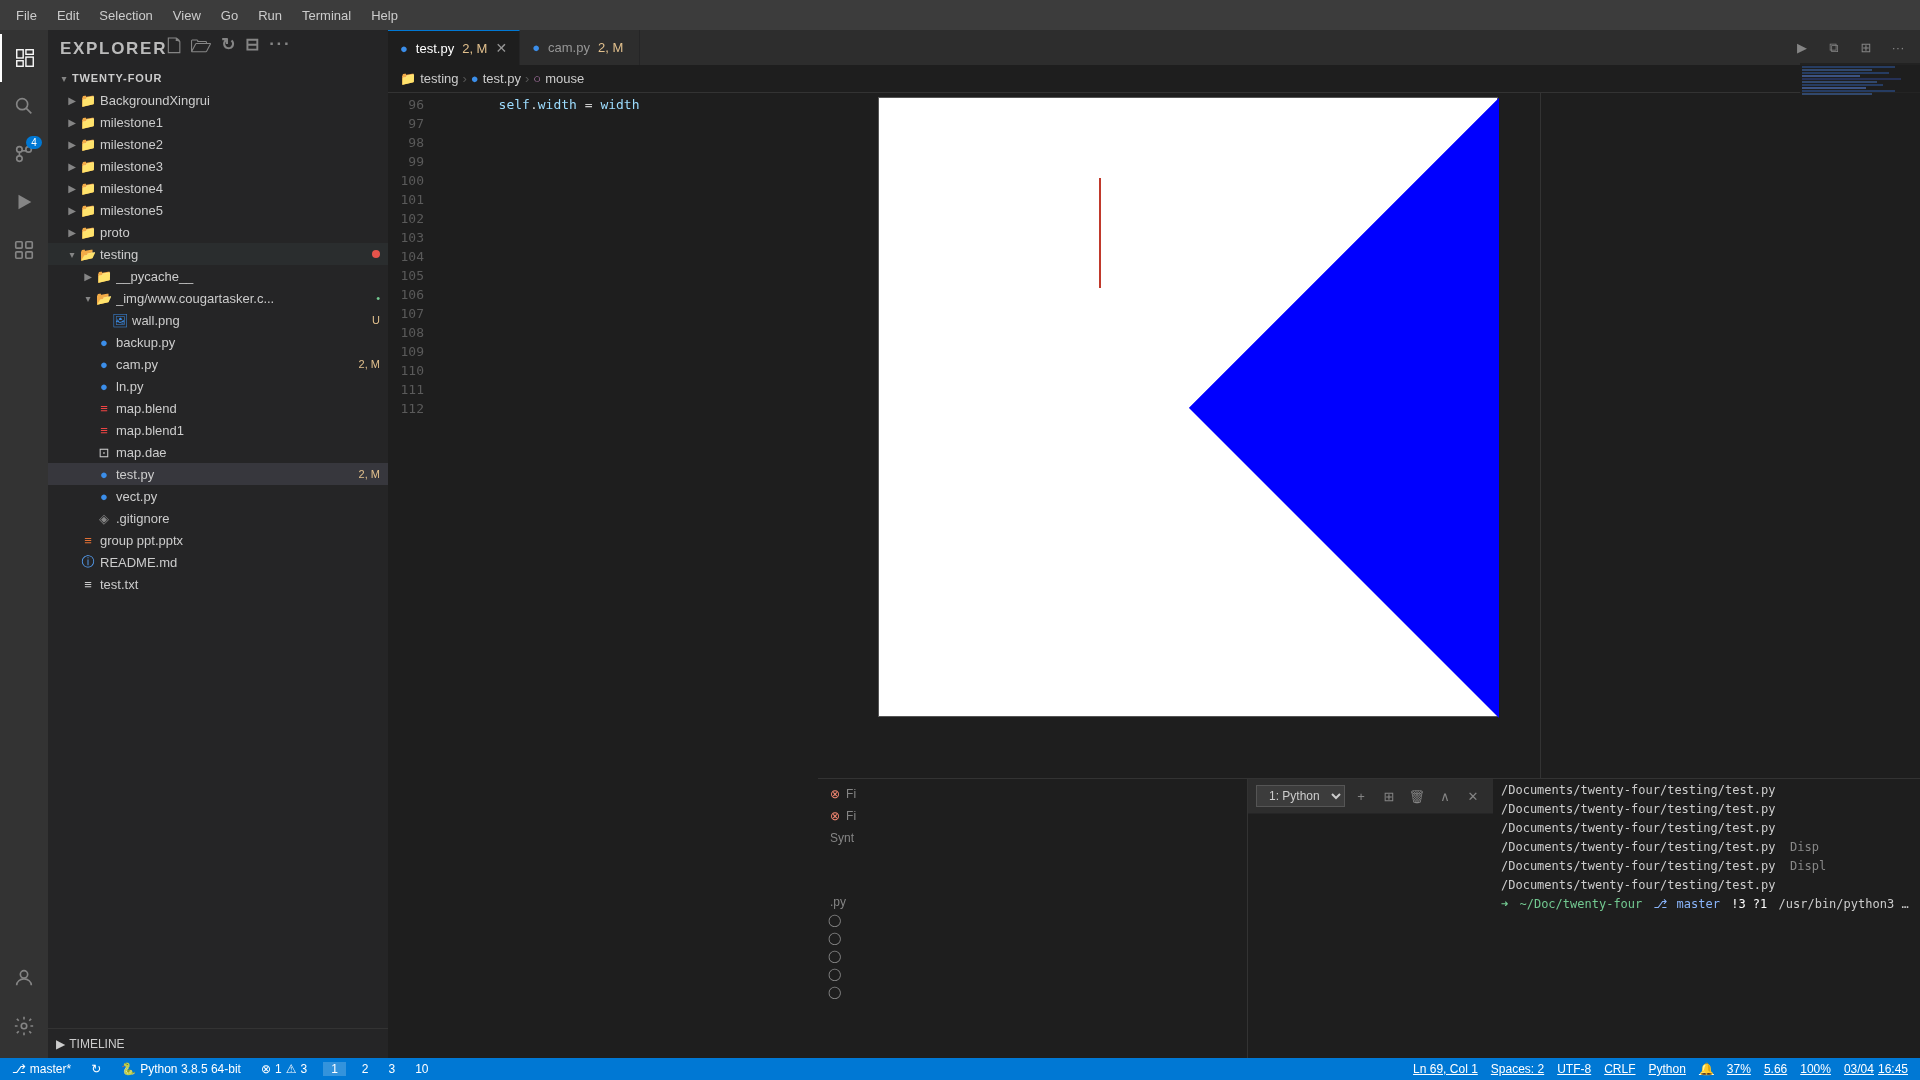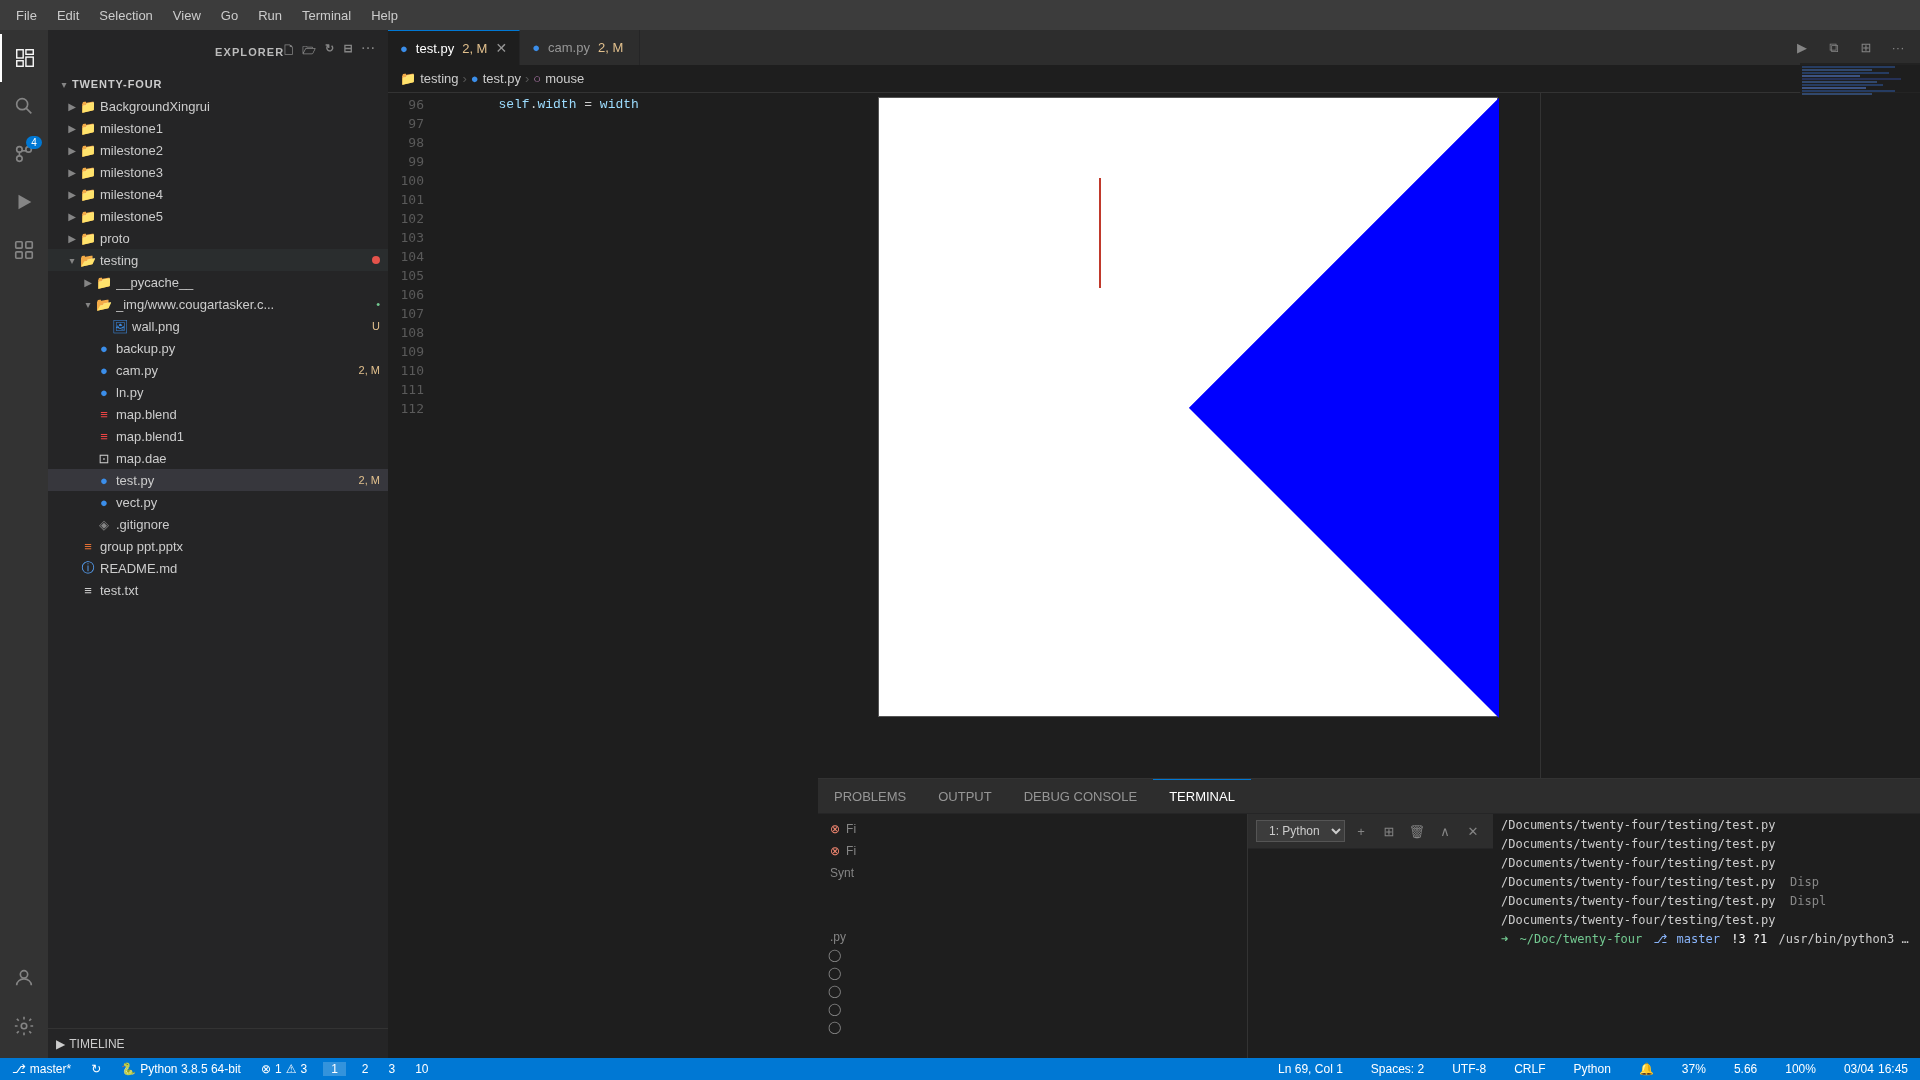--- a/index.html
+++ b/index.html
@@ -14,21 +14,21 @@
 
     
     .activity-bar { width: 48px; background: #333333; display: flex; flex-direction: column; align-items: center; padding-top: 4px; flex-shrink: 0; }
     .activity-icon { width: 48px; height: 48px; display: flex; align-items: center; justify-content: center; cursor: pointer; color: #858585; font-size: 22px; position: relative; }
     .activity-icon.active { color: #ffffff; border-left: 2px solid #ffffff; }
     .badge { position: absolute; top: 6px; right: 6px; background: #0078d4; color: white; border-radius: 10px; font-size: 10px; padding: 1px 4px; min-width: 16px; text-align: center; }
     .activity-bar-bottom { margin-top: auto; padding-bottom: 8px; }
 
     
     .sidebar { width: 340px; background: #252526; display: flex; flex-direction: column; flex-shrink: 0; overflow: hidden; }
-    .sidebar-header { padding: 12px 12px; font-size: 11px; font-weight: 700; letter-spacing: 0.1em; color: #bbbbbb; text-transform: uppercase; display: flex; justify-content: flex-end; align-items: center; }
+    .sidebar-header { padding: 4px 12px; font-size: 17px; font-weight: 700; letter-spacing: 0.1em; color: #bbbbbb; text-transform: uppercase; display: flex; justify-content: flex-start; align-items: center; }
     .sidebar-header-icons { display: flex; gap: 8px; color: #858585; }
     .sidebar-content { flex: 1; overflow-y: auto; }
     .sidebar-content::-webkit-scrollbar { width: 6px; }
     .sidebar-content::-webkit-scrollbar-thumb { background: #555; }
 
     .tree-item { display: flex; align-items: center; height: 22px; padding-left: 0; cursor: pointer; font-size: 13px; white-space: nowrap; overflow: hidden; }
     .tree-item.active { background: #37373d; }
     .tree-item .arrow { width: 16px; flex-shrink: 0; text-align: center; color: #858585; font-size: 10px; }
     .tree-item .file-icon { width: 16px; flex-shrink: 0; margin-right: 4px; text-align: center; }
     .tree-item .label { flex: 1; overflow: hidden; text-overflow: ellipsis; }
@@ -61,42 +61,42 @@
     
     .editor-content { flex: 1; display: flex; overflow: hidden; }
 
     
     .left-panel { width: 430px; display: flex; flex-direction: column; flex-shrink: 0; background: #eab308; overflow: hidden; }
 
     
     .code-area { flex: 1; display: flex; overflow: hidden; }
     .line-numbers { width: 44px; background: #1e1e1e; color: #5a5a5a; font-family: 'Consolas', monospace; font-size: 13px; line-height: 19px; text-align: right; padding: 0 8px 0 0; user-select: none; overflow: hidden; flex-shrink: 0; padding-top: 2px; }
     .code-content { flex: 1; background: #1e1e1e; font-family: 'Consolas', monospace; font-size: 13px; line-height: 19px; padding: 2px 0 0 4px; overflow: hidden; }
-    .code-line { white-space: pre; height: 19px; font-family: Liberation Mono, monospace; }
+    .code-line { white-space: pre; height: 19px; }
 
     
     .bottom-panel { height: 280px; background: #1e1e1e; border-top: 1px solid #333; display: flex; flex-direction: column; flex-shrink: 0; }
     .bottom-panel-tabs { height: 35px; background: #2d2d2d; display: flex; align-items: stretch; border-bottom: 1px solid #252526; flex-shrink: 0; }
     .bottom-tab { display: flex; align-items: center; padding: 0 16px; cursor: pointer; font-size: 13px; color: #969696; }
     .bottom-tab.active { color: #ffffff; border-top: 1px solid #0078d4; }
     .bottom-content { flex: 1; overflow: hidden; display: flex; }
 
     
     .problems-area { width: 430px; flex-shrink: 0; padding: 4px 8px; font-size: 12px; color: #858585; border-right: 1px solid #333; overflow: hidden; }
     .problem-item { display: flex; align-items: center; gap: 6px; height: 22px; padding: 0 4px; cursor: pointer; }
     .terminal-area { flex: 1; overflow: hidden; display: flex; flex-direction: row; }
     .terminal-header { height: 35px; background: #2d2d2d; display: flex; align-items: center; padding: 0 8px; gap: 4px; border-bottom: 1px solid #252526; flex-shrink: 0; }
     .terminal-select { background: #3c3c3c; color: #cccccc; border: 1px solid #555; padding: 2px 8px; font-size: 12px; cursor: pointer; }
     .terminal-btn { width: 24px; height: 24px; display: flex; align-items: center; justify-content: center; cursor: pointer; color: #858585; }
     .terminal-content { flex: 1; overflow: hidden; padding: 4px 8px; font-family: 'Consolas', monospace; font-size: 12px; color: #cccccc; background: #1e1e1e; }
     .terminal-line { height: 19px; white-space: nowrap; overflow: hidden; text-overflow: ellipsis; }
 
     
     .status-bar { height: 22px; background: #0078d4; display: flex; align-items: center; padding: 0 8px; gap: 12px; flex-shrink: 0; font-size: 12px; color: #ffffff; }
-    .status-bar-right { margin-left: auto; display: flex; gap: 20px; }
+    .status-bar-right { margin-left: auto; display: flex; gap: 5px; text-decoration: underline; }
     .status-item { display: flex; align-items: center; gap: 4px; cursor: pointer; padding: 0 4px; }
 
     
     .timeline-section { height: 30px; background: #252526; display: flex; align-items: center; padding: 0 8px; gap: 4px; cursor: pointer; font-size: 12px; color: #cccccc; border-top: 1px solid #333; flex-shrink: 0; }
   </style>
 </head>
 <body>
 
 <div class="menu-bar">
   <span class="menu-item">File</span>
@@ -439,26 +439,20 @@
             <div style="padding:4px 8px; font-family:Consolas,monospace; font-size:11px; color:#888; line-height:18px;">
               <div style="height:18px;"></div>
               <div style="height:18px;"></div>
               <div style="height:18px;"></div>
               <div style="height:18px;"></div>
             </div>
           </div>
         </div>
 
         <div class="bottom-panel">
-          <div class="bottom-panel-tabs">
-            <div class="bottom-tab">PROBLEMS</div>
-            <div class="bottom-tab">OUTPUT</div>
-            <div class="bottom-tab">DEBUG CONSOLE</div>
-            <div class="bottom-tab active">TERMINAL</div>
-          </div>
           <div class="bottom-content">
 
             <div class="problems-area">
               <div class="problem-item">
                 <span style="color:#f48771;">⊗</span>
                 <span>Fi</span>
               </div>
               <div class="problem-item">
                 <span style="color:#f48771;">⊗</span>
                 <span>Fi</span>

